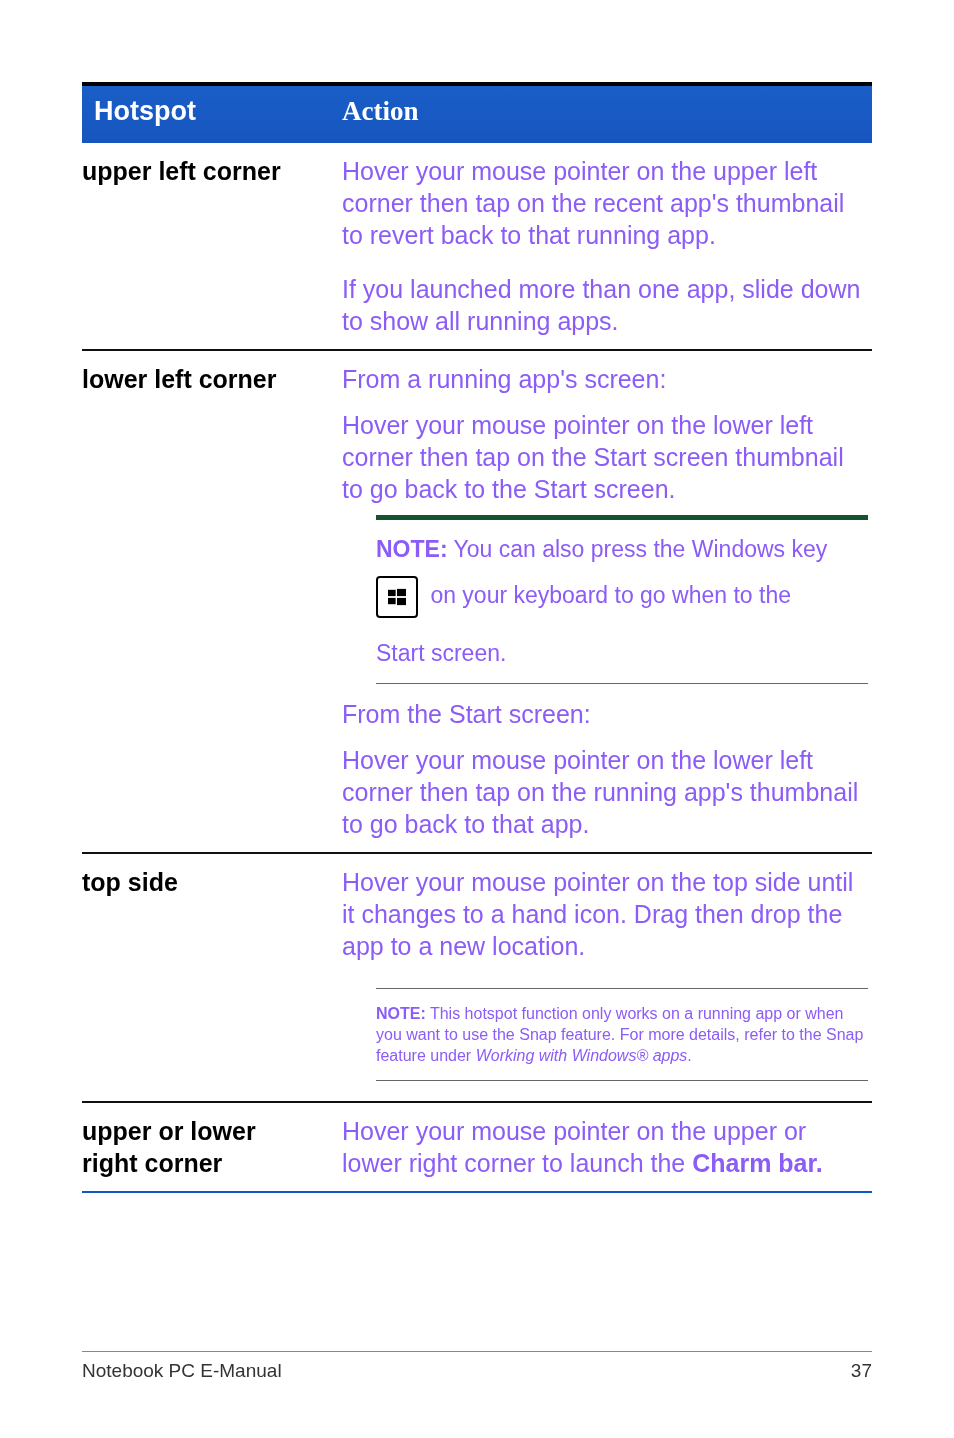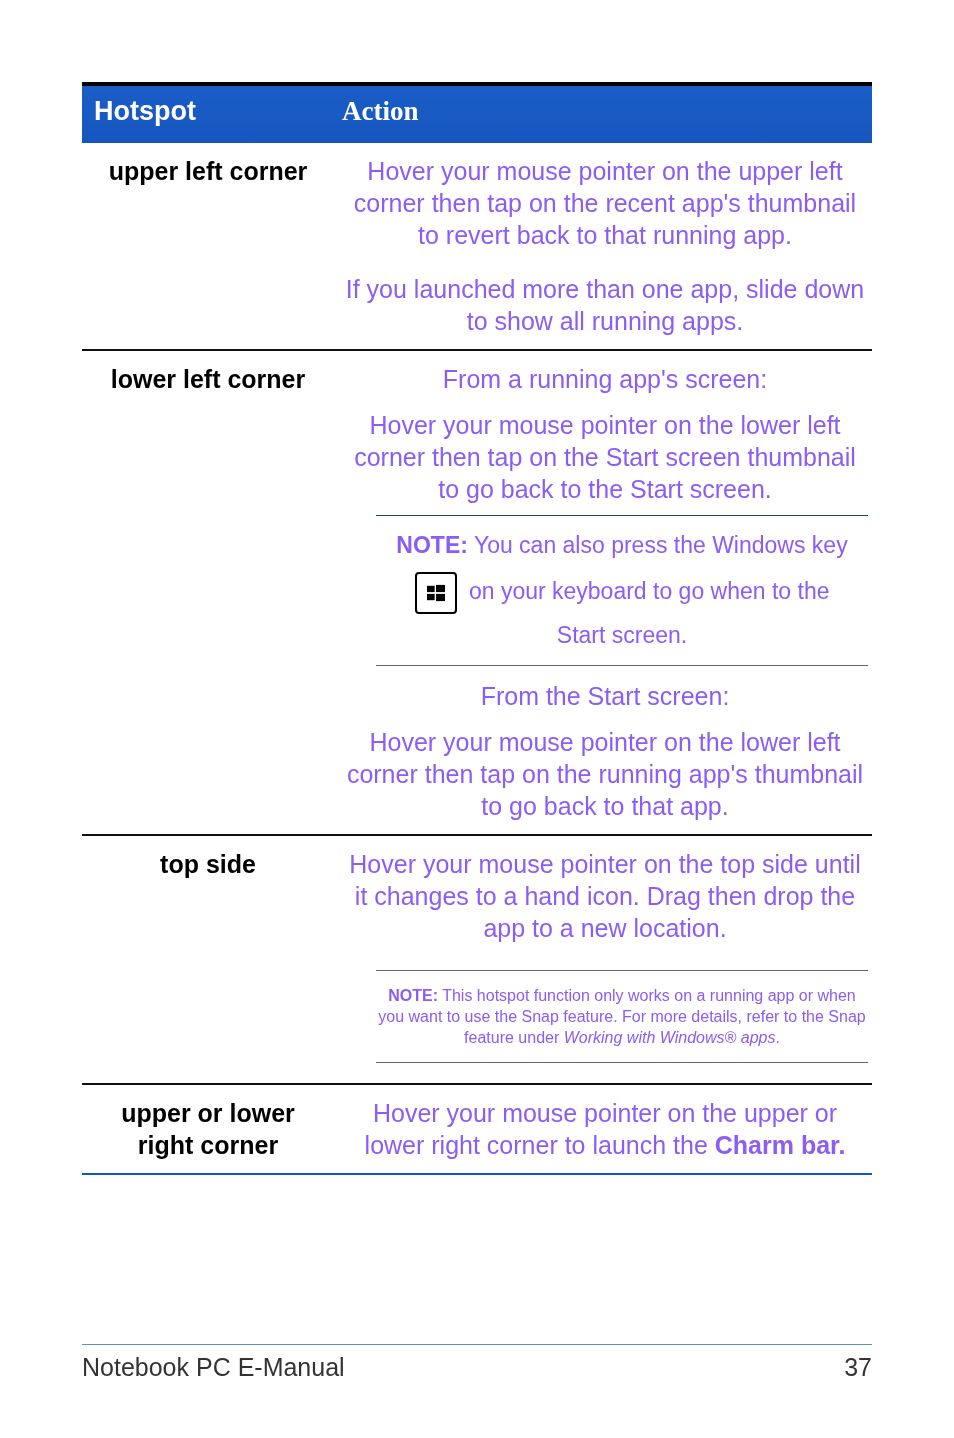--- a/index.html
+++ b/index.html
@@ -28,40 +28,39 @@
     padding: 10px 0 10px 12px;
   }
   .header-action {
     flex: 1;
     padding: 10px 0 16px 0;
     font-family: Liberation Serif, serif;
   }
   table {
     width: 100%;
     border-collapse: collapse;
-    text-align: center;
   }
   td {
     vertical-align: top;
     font-size: 25px;
     line-height: 1.28;
     color: #8b5cf6;
   }
   .label-cell {
     width: 260px;
     font-weight: 700;
     padding: 12px 8px 12px 0;
     color: #000000;
   }
   .content-cell {
     padding: 12px 4px 12px 0;
   }
   .row-sep { border-top: 2px solid #111111; }
   .note-block {
-    border-top: 1px solid #14532d;
+    border-top: 5px solid #14532d;
     border-bottom: 1px solid #666666;
     margin: 10px 0 8px 34px;
     padding: 14px 0 14px 0;
     font-size: 23px;
     line-height: 1.32;
   }
   .note-block-last {
     border-top: 1px solid #666666;
     border-bottom: 1px solid #666666;
     margin: 26px 0 8px 34px;
@@ -96,21 +95,21 @@
   }
   .footer {
     position: absolute;
     bottom: 56px;
     left: 82px;
     right: 82px;
     border-top: 1px solid #5f8fd0;
     padding-top: 8px;
     display: flex;
     justify-content: space-between;
-    font-size: 25px;
+    font-size: 19px;
     color: #333333;
   }
 </style>
 </head>
 <body>
 
 <div class="page">
 
   <div class="header-row">
     <div class="header-hotspot">Hotspot</div>
@@ -139,21 +138,21 @@
           <div class="note-part2" style="margin-top:8px;">
             <span class="keycap">
               <svg class="win-icon" viewBox="0 0 20 20">
                 <rect x="0" y="2" width="8.5" height="7" fill="#000"></rect>
                 <rect x="10" y="1" width="10" height="8" fill="#000"></rect>
                 <rect x="0" y="11" width="8.5" height="7" fill="#000"></rect>
                 <rect x="10" y="11" width="10" height="8" fill="#000"></rect>
               </svg>
             </span><span> on your keyboard to go when to the</span>
           </div>
-          <div style="margin-top:2px;">Start screen.</div>
+          <div style="margin-top:16px;">Start screen.</div>
         </div>
 
         <div style="margin-top:14px;">From the Start screen:</div>
         <div class="para-gap" style="margin-top:14px;">Hover your mouse pointer on the lower left corner then tap on the running app's thumbnail to go back to that app.</div>
       </td>
     </tr>
 
     <tr class="row-sep">
       <td class="label-cell">top side</td>
       <td class="content-cell">

